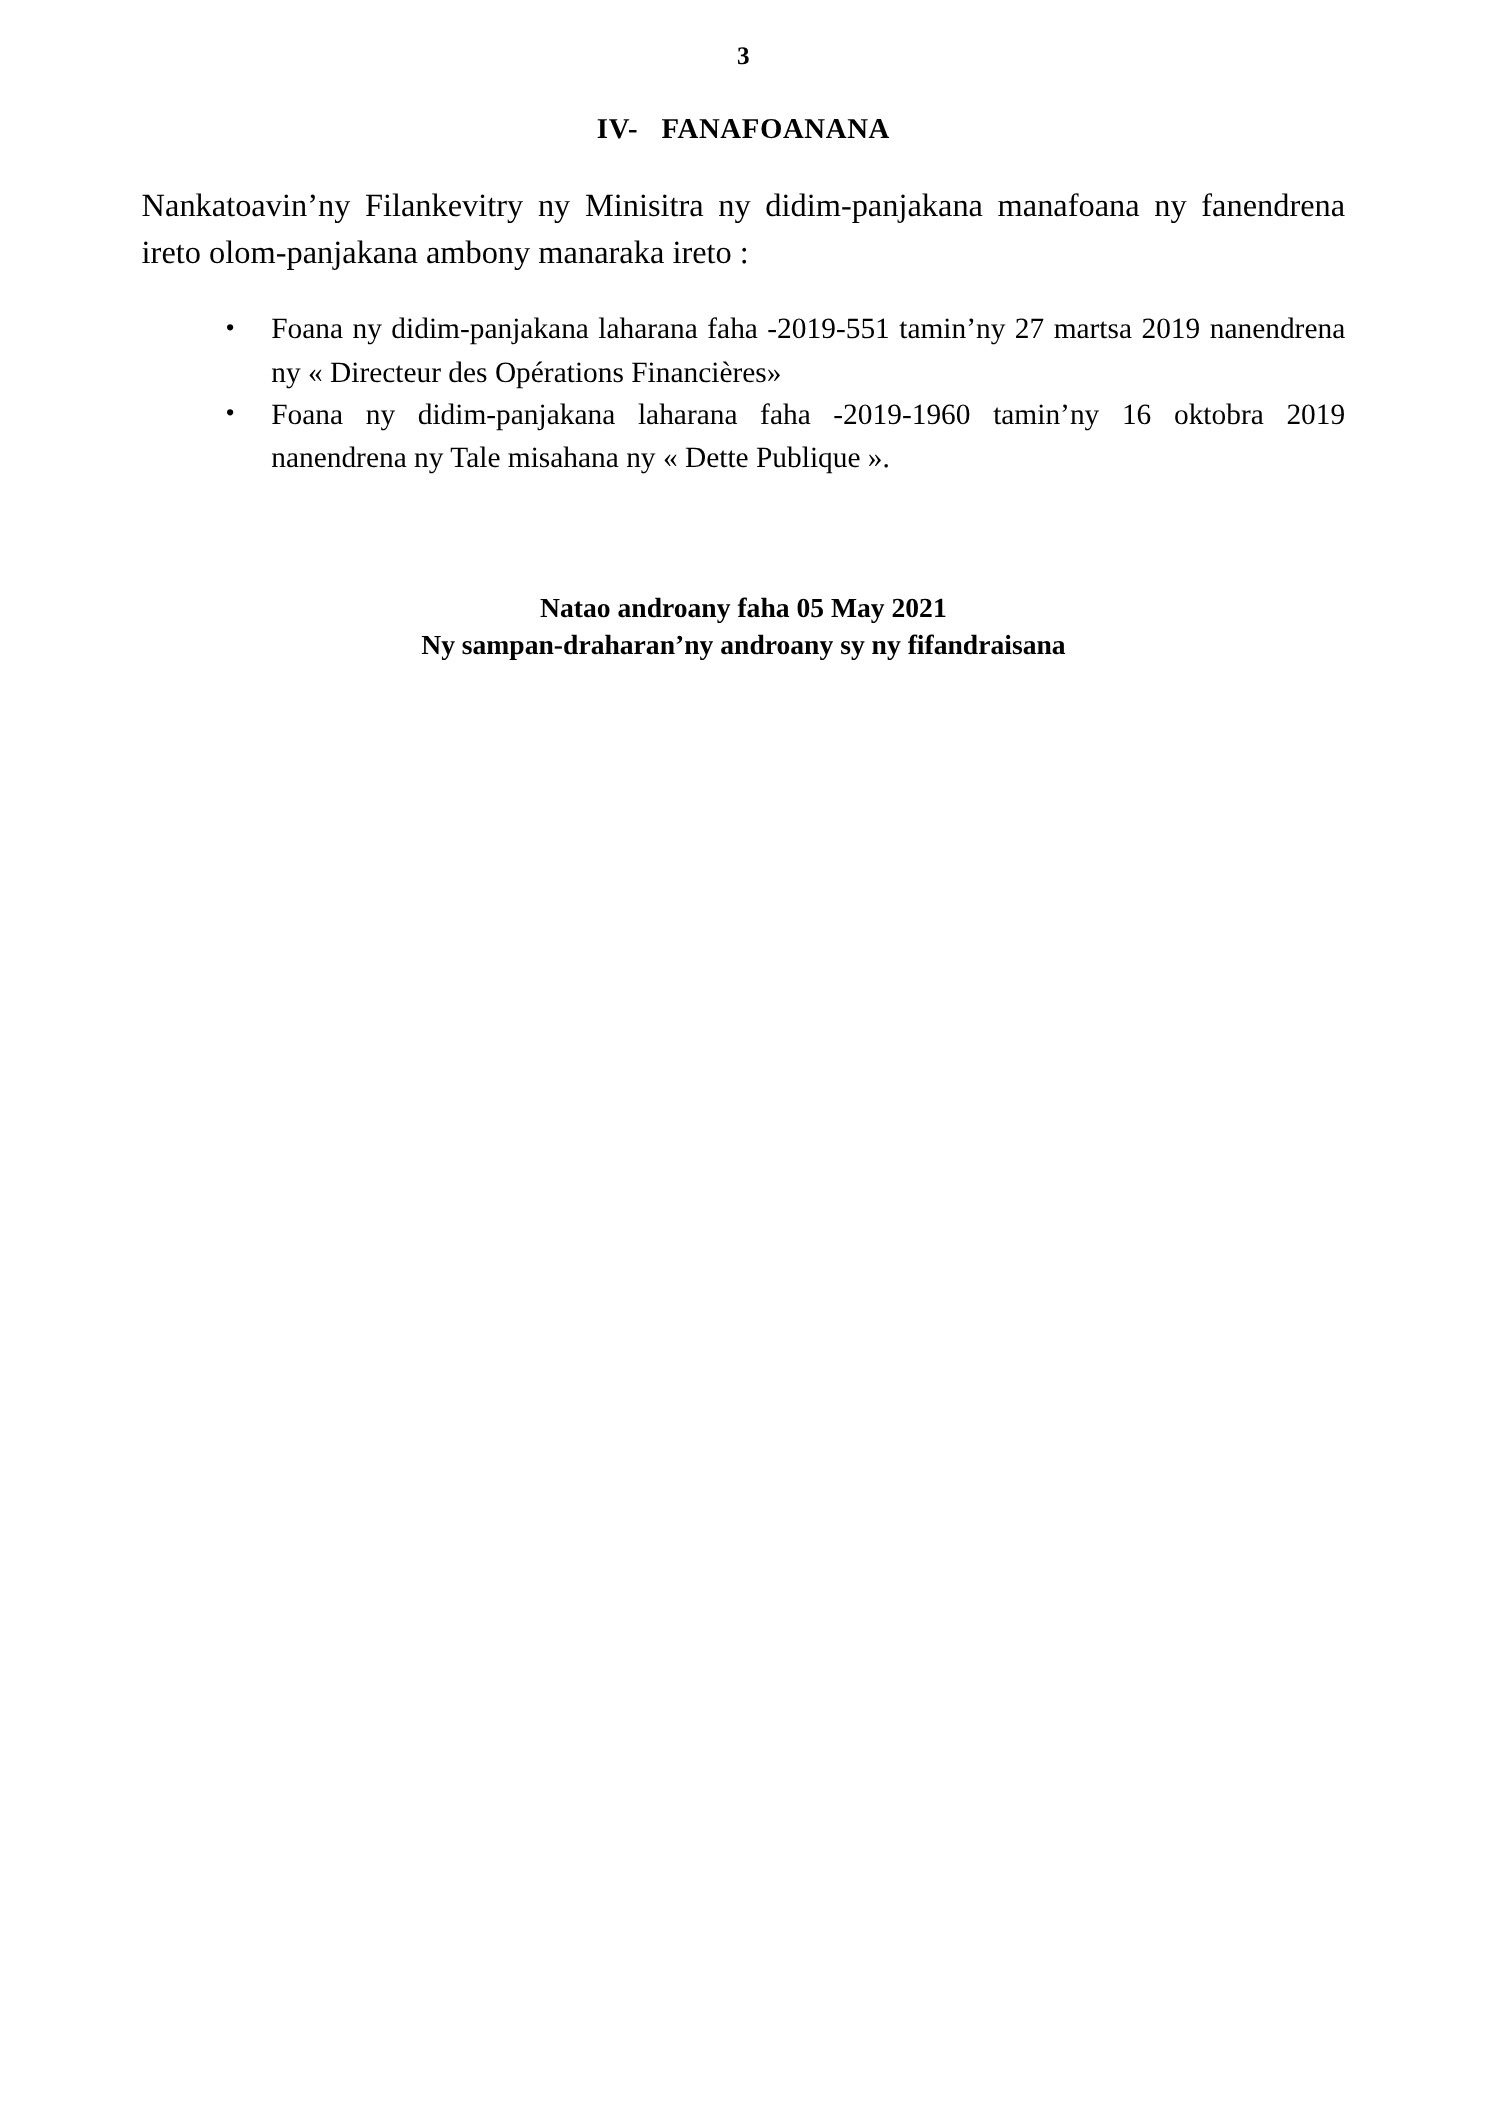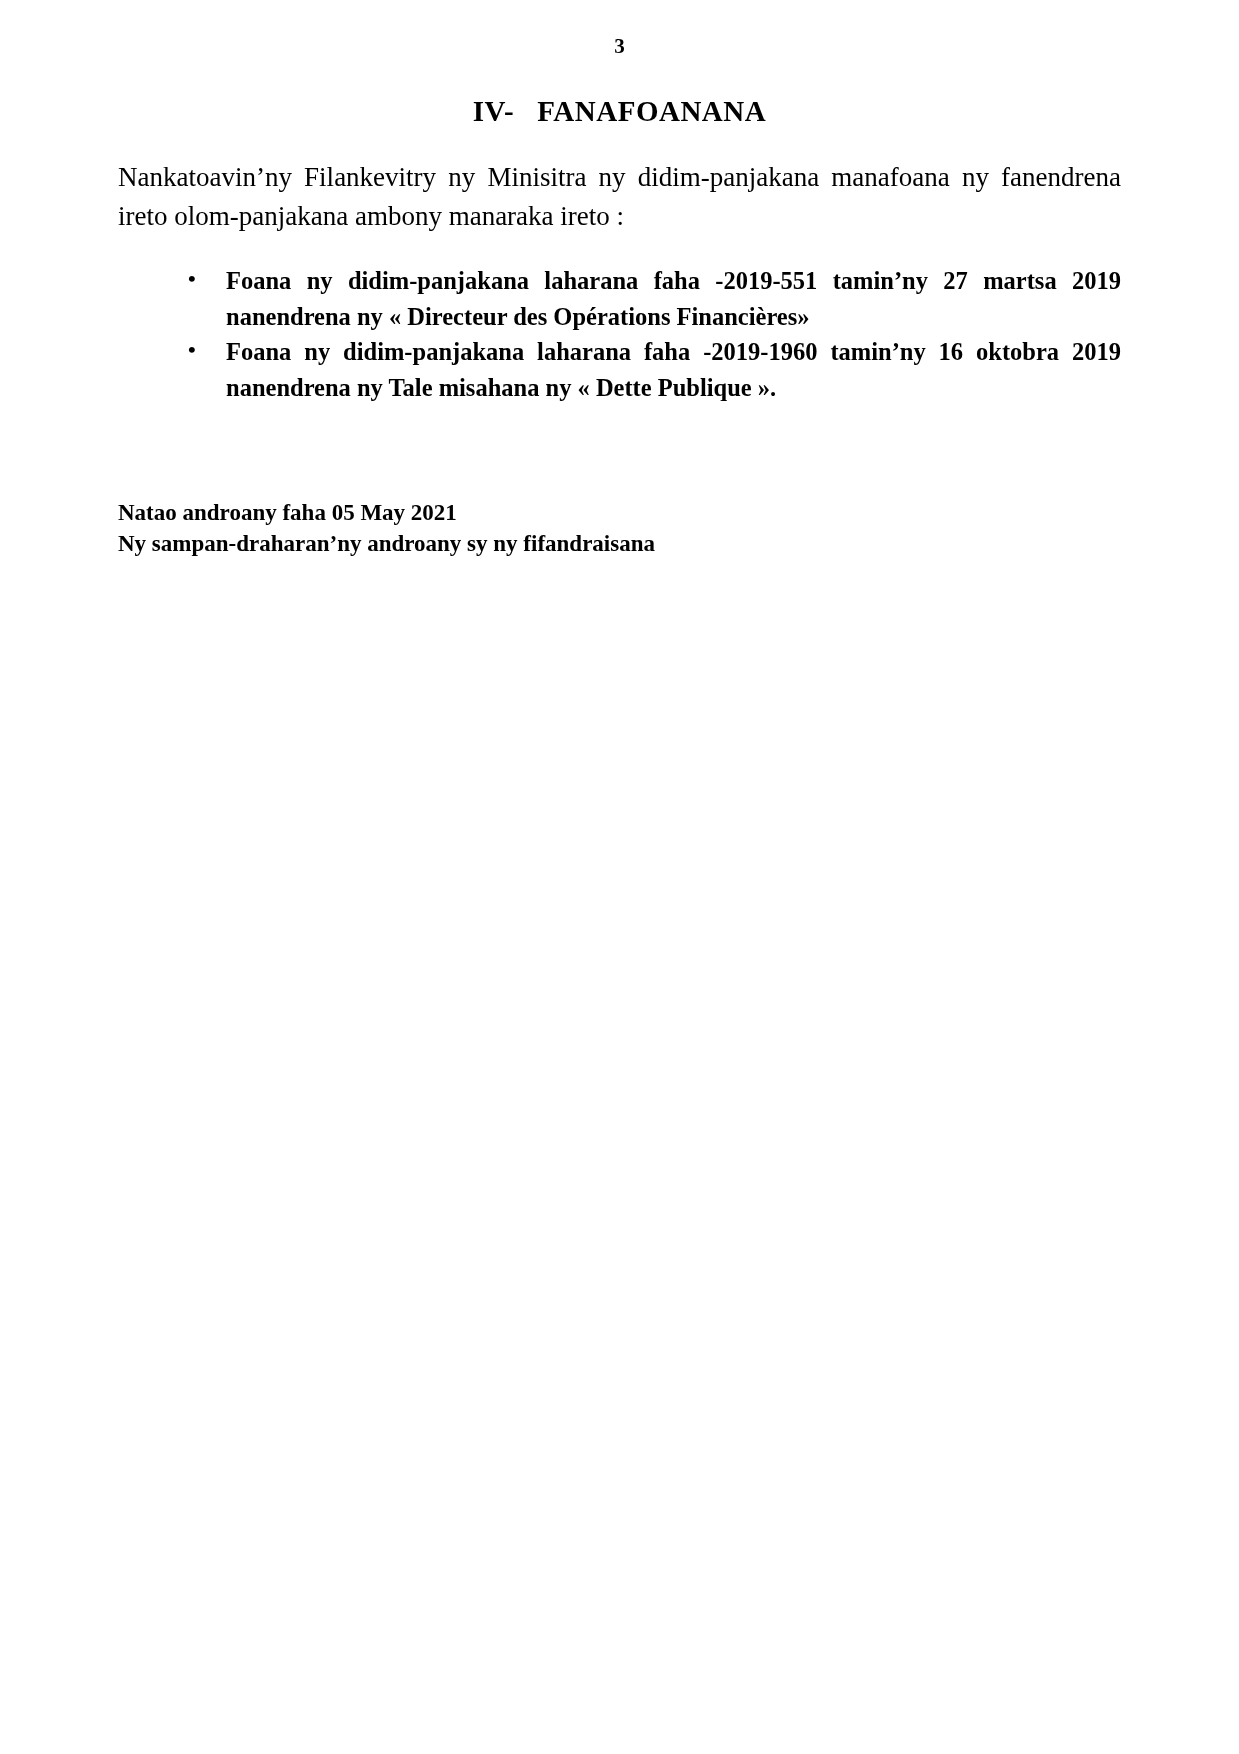--- a/index.html
+++ b/index.html
@@ -27,21 +27,21 @@
     font-family: "Liberation Serif", serif;
     font-weight: bold;
     font-size: 21px;
     padding-top: 34px;
     letter-spacing: 0;
   }
   .doc-title {
     text-align: center;
     font-family: "Liberation Serif", serif;
     font-weight: bold;
-    font-size: 29px;
+    font-size: 24px;
     margin-top: 36px;
     letter-spacing: 0.5px;
   }
   .doc-title .numeral {
     font-family: "Liberation Serif", serif;
   }
   .intro {
     margin-top: 30px;
     font-size: 27px;
     line-height: 1.45;
@@ -58,21 +58,20 @@
     text-align: justify;
     text-justify: inter-word;
   }
   .section-heading.justified {
     text-align-last: left;
   }
   ul.bullets {
     margin: 4px 0 0 0;
     padding-left: 70px;
     list-style: none;
-    font-weight: bold;
   }
   ul.bullets li {
     position: relative;
     font-size: 24.5px;
     line-height: 1.45;
     text-align: justify;
     text-justify: inter-word;
     margin-bottom: 0px;
     padding-left: 38px;
   }
@@ -81,21 +80,21 @@
     position: absolute;
     left: 0;
     top: 0;
     font-size: 22px;
   }
   ul.bullets li:last-child {
     text-align-last: left;
   }
   .signature {
     margin-top: 92px;
-    text-align: left;
+    text-align: center;
     font-weight: bold;
     font-size: 23px;
     line-height: 1.35;
   }
   .signature div { white-space: nowrap; }
 </style>
 </head>
 <body>
 
 <div class="page">

